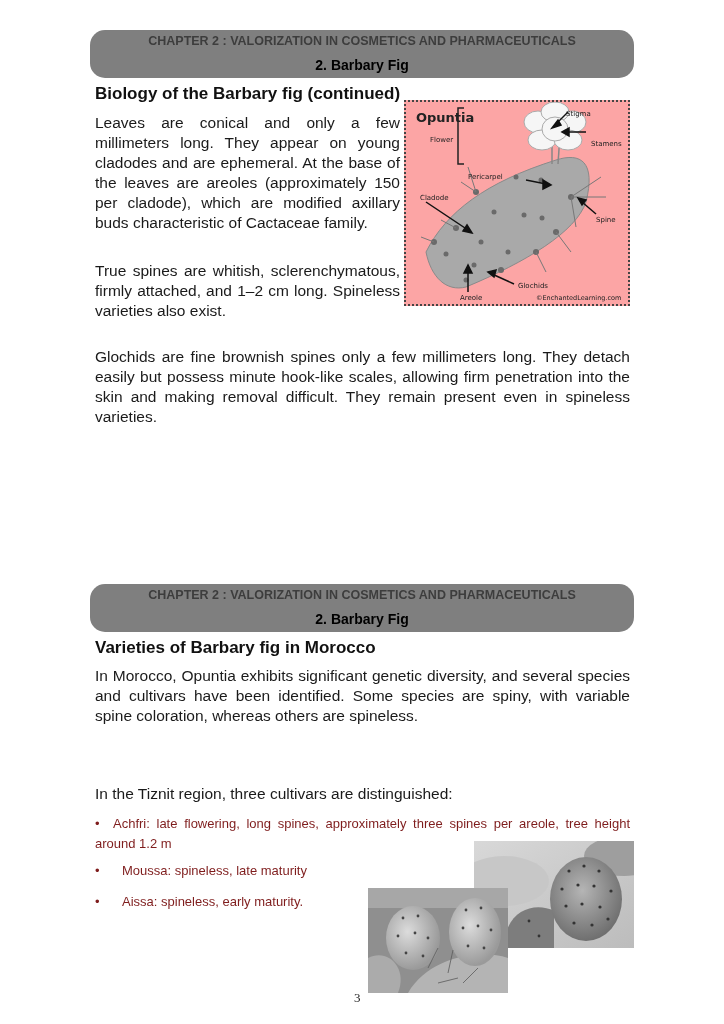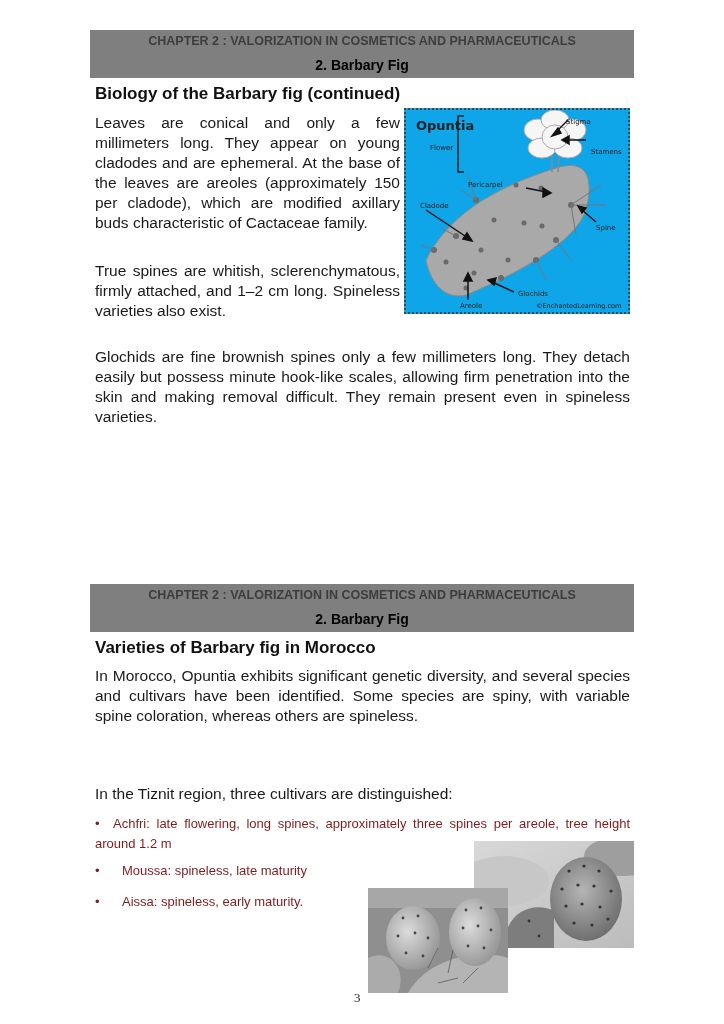--- a/index.html
+++ b/index.html
@@ -1,31 +1,31 @@
 <!DOCTYPE html>
 <html><head>
 <meta charset="utf-8">
 <style>
   html, body { margin: 0; padding: 0; background: #ffffff; }
   body { width: 724px; height: 1024px; position: relative; overflow: hidden;
          font-family: "Liberation Sans", sans-serif; color: #111111; }
   .section { position: absolute; left: 90px; width: 544px; }
-  .band { position: absolute; left: 0; width: 544px; height: 48px; background: #7f7f7f; }
+  .band { position: absolute; left: 0; width: 544px; height: 48px; background: #7f7f7f; border-radius: 15px; }
   .band .chapter { position: absolute; top: 4px; left: 0; width: 100%; text-align: center;
         font-size: 12.5px; font-weight: bold; color: #3d3d3d; letter-spacing: 0px; }
   .band .sub { position: absolute; top: 27px; left: 0; width: 100%; text-align: center;
         font-size: 14px; font-weight: bold; color: #000000; }
   .heading { position: absolute; left: 5px; font-size: 17px; font-weight: bold; color: #111; }
   .para { position: absolute; left: 5px; font-size: 15.5px; line-height: 20px; text-align: justify; color: #1a1a1a; }
   .para.full { width: 535px; }
   .para.narrow { width: 305px; }
   .bullet { position: absolute; left: 5px; font-size: 13px; line-height: 20px; color: #7f1d1d; }
   .bullet .dot { display: inline-block; width: 18px; }
-  .diagram { position: absolute; left: 404px; top: 108px; width: 222px; height: 202px;
-      border: 2px dotted #444; background: #0ea5e9; }
+  .diagram { position: absolute; left: 404px; top: 100px; width: 222px; height: 202px;
+      border: 2px dotted #444; background: #fca5a5; }
   .diagram svg { display: block; }
   .photo { position: absolute; overflow: hidden; }
   .pagenum { position: absolute; left: 354px; top: 990px; font-size: 13px; font-family: "Liberation Serif", serif; color: #222; }
 </style>
 </head>
 <body>
 
 <div class="section" style="top:30px; height:400px;">
   <div class="band" style="top:0;">
     <div class="chapter">CHAPTER 2 : VALORIZATION IN COSMETICS AND PHARMACEUTICALS</div>

